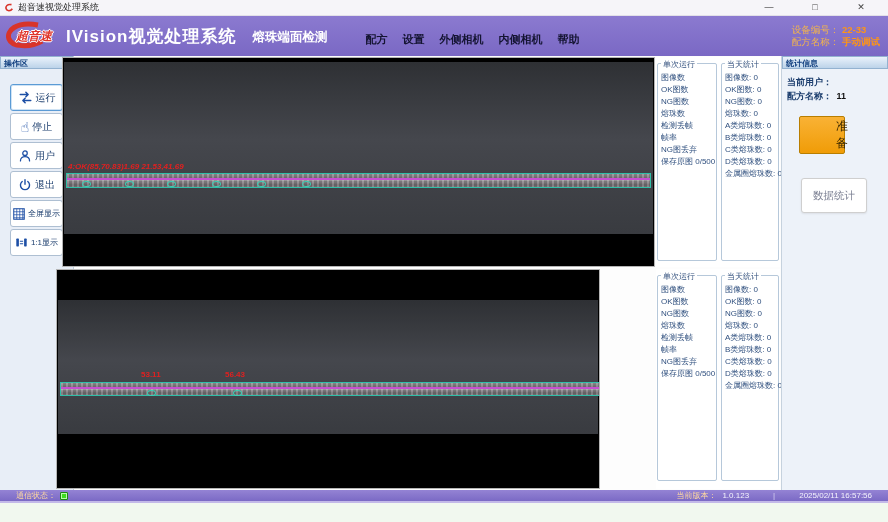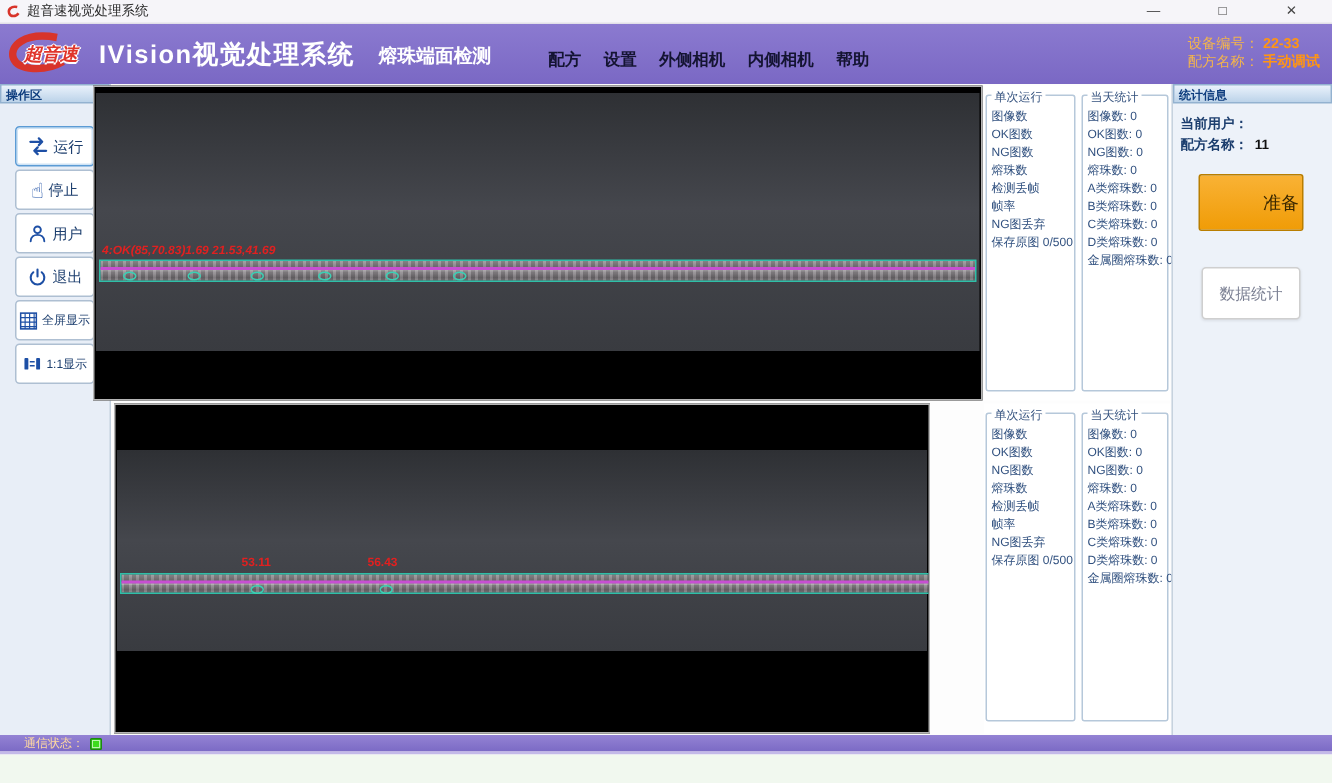--- a/index.html
+++ b/index.html
@@ -41,21 +41,21 @@
   .side-btn { width:53px; height:27px; margin:0 auto 2px auto; background:#fff; border:1px solid #aebfd2;
     border-radius:3px; display:flex; align-items:center; justify-content:center; gap:3px; cursor:pointer; }
   .side-btn.active { border:1px solid #5b9bd5; box-shadow:0 0 0 1px #cfe3f5 inset; }
   .side-btn .lbl { font-size:10px; color:#1c3e6e; white-space:nowrap; }
   .side-btn.small .lbl { font-size:8px; }
   .hand-glyph { font-size:14px; color:#1d4fa5; line-height:14px; }
 
   
   .panel { background:#000; border:1px solid #b5b5b5; overflow:hidden; }
   .panel1 { left:62px; top:57px; width:593px; height:210px;font-style:italic; }
-  .panel2 { left:76px; top:269px; width:544px; height:220px; }
+  .panel2 { left:56px; top:269px; width:544px; height:220px; }
   .cam-shade { position:absolute; left:1px; right:1px;
     background:linear-gradient(180deg,#2e3034 0%,#45474d 45%,#393b40 100%); }
   .p1-shade { top:4px; height:172px; }
   .p2-shade { top:30px; height:134px; }
   .bead { position:absolute; border:1px solid #2fbfa8;
     background:
       repeating-linear-gradient(90deg, rgba(255,255,255,0.10) 0 2px, rgba(0,0,0,0.14) 2px 5px),
       linear-gradient(180deg,#9b989b 0%,#787478 35%,#908c90 60%,#6f6b6f 85%,#848084 100%); }
   .bead::before { content:""; position:absolute; left:0; right:0; top:4px; height:2px;
     background:#c74fd2; box-shadow:0 1px 0 rgba(255,255,255,0.25); }
@@ -77,21 +77,21 @@
   .gtitle { position:absolute; top:-5px; left:3px; background:#fff; padding:0 2px;
     font-size:8px; color:#33517e; white-space:nowrap; }
   .rows { padding:8px 0 0 3px; }
   .rows div { font-size:8px; line-height:12px; color:#30507f; white-space:nowrap; }
 
   
   .info-panel { left:781px; top:56px; width:107px; height:434px; background:#edf2f9; border-left:1px solid #c6d2de; }
   .info-body { padding:6px 5px; }
   .info-row { font-size:9px; font-weight:bold; color:#1c3e6e; line-height:14px; white-space:nowrap; }
   .info-val { color:#111; font-weight:bold; margin-left:2px; }
-  .btn-prepare { position:absolute; left:17px; top:60px; width:70px; height:38px;
+  .btn-prepare { position:absolute; left:17px; top:60px; width:46px; height:38px;
     background:linear-gradient(180deg,#f9b235 0%,#f09c07 100%); border:1px solid #b97e00; border-radius:2px;
     font-size:12px; color:#3a2800; display:flex; align-items:center; justify-content:center; cursor:pointer;padding-left:40px; }
   .btn-datastats { position:absolute; left:19px; top:122px; width:66px; height:35px;
     background:#fff; border:1px solid #cfcfcf; border-radius:3px; box-shadow:0 1px 2px rgba(0,0,0,0.08);
     font-size:10.5px; color:#7a7f92; display:flex; align-items:center; justify-content:center; cursor:pointer; }
 
   
   .statusbar { left:0; top:490px; width:888px; height:13px;
     background:linear-gradient(180deg,#9483d4 0%,#7b6ac5 100%); display:flex; align-items:center;
     padding:0 16px; border-bottom:2px solid #c3b9e8; }
@@ -290,16 +290,22 @@
         <span class="info-val">11</span>
       </div>
     </div>
     <div class="btn-prepare">准备</div>
     <div class="btn-datastats">数据统计</div>
   </div>
 
   <div class="abs statusbar">
     <span class="sb-lab">通信状态：</span>
     <span class="led"></span>
+    <div class="sb-right">
+      <span class="sb-lab">当前版本：</span>
+      <span class="sb-val">1.0.123</span>
+      <span class="sb-sep">|</span>
+      <span class="sb-val">2025/02/11  16:57:56</span>
+    </div>
   </div>
   <div class="abs bottom-strip"></div>
 
 </div>
 
 </body></html>

